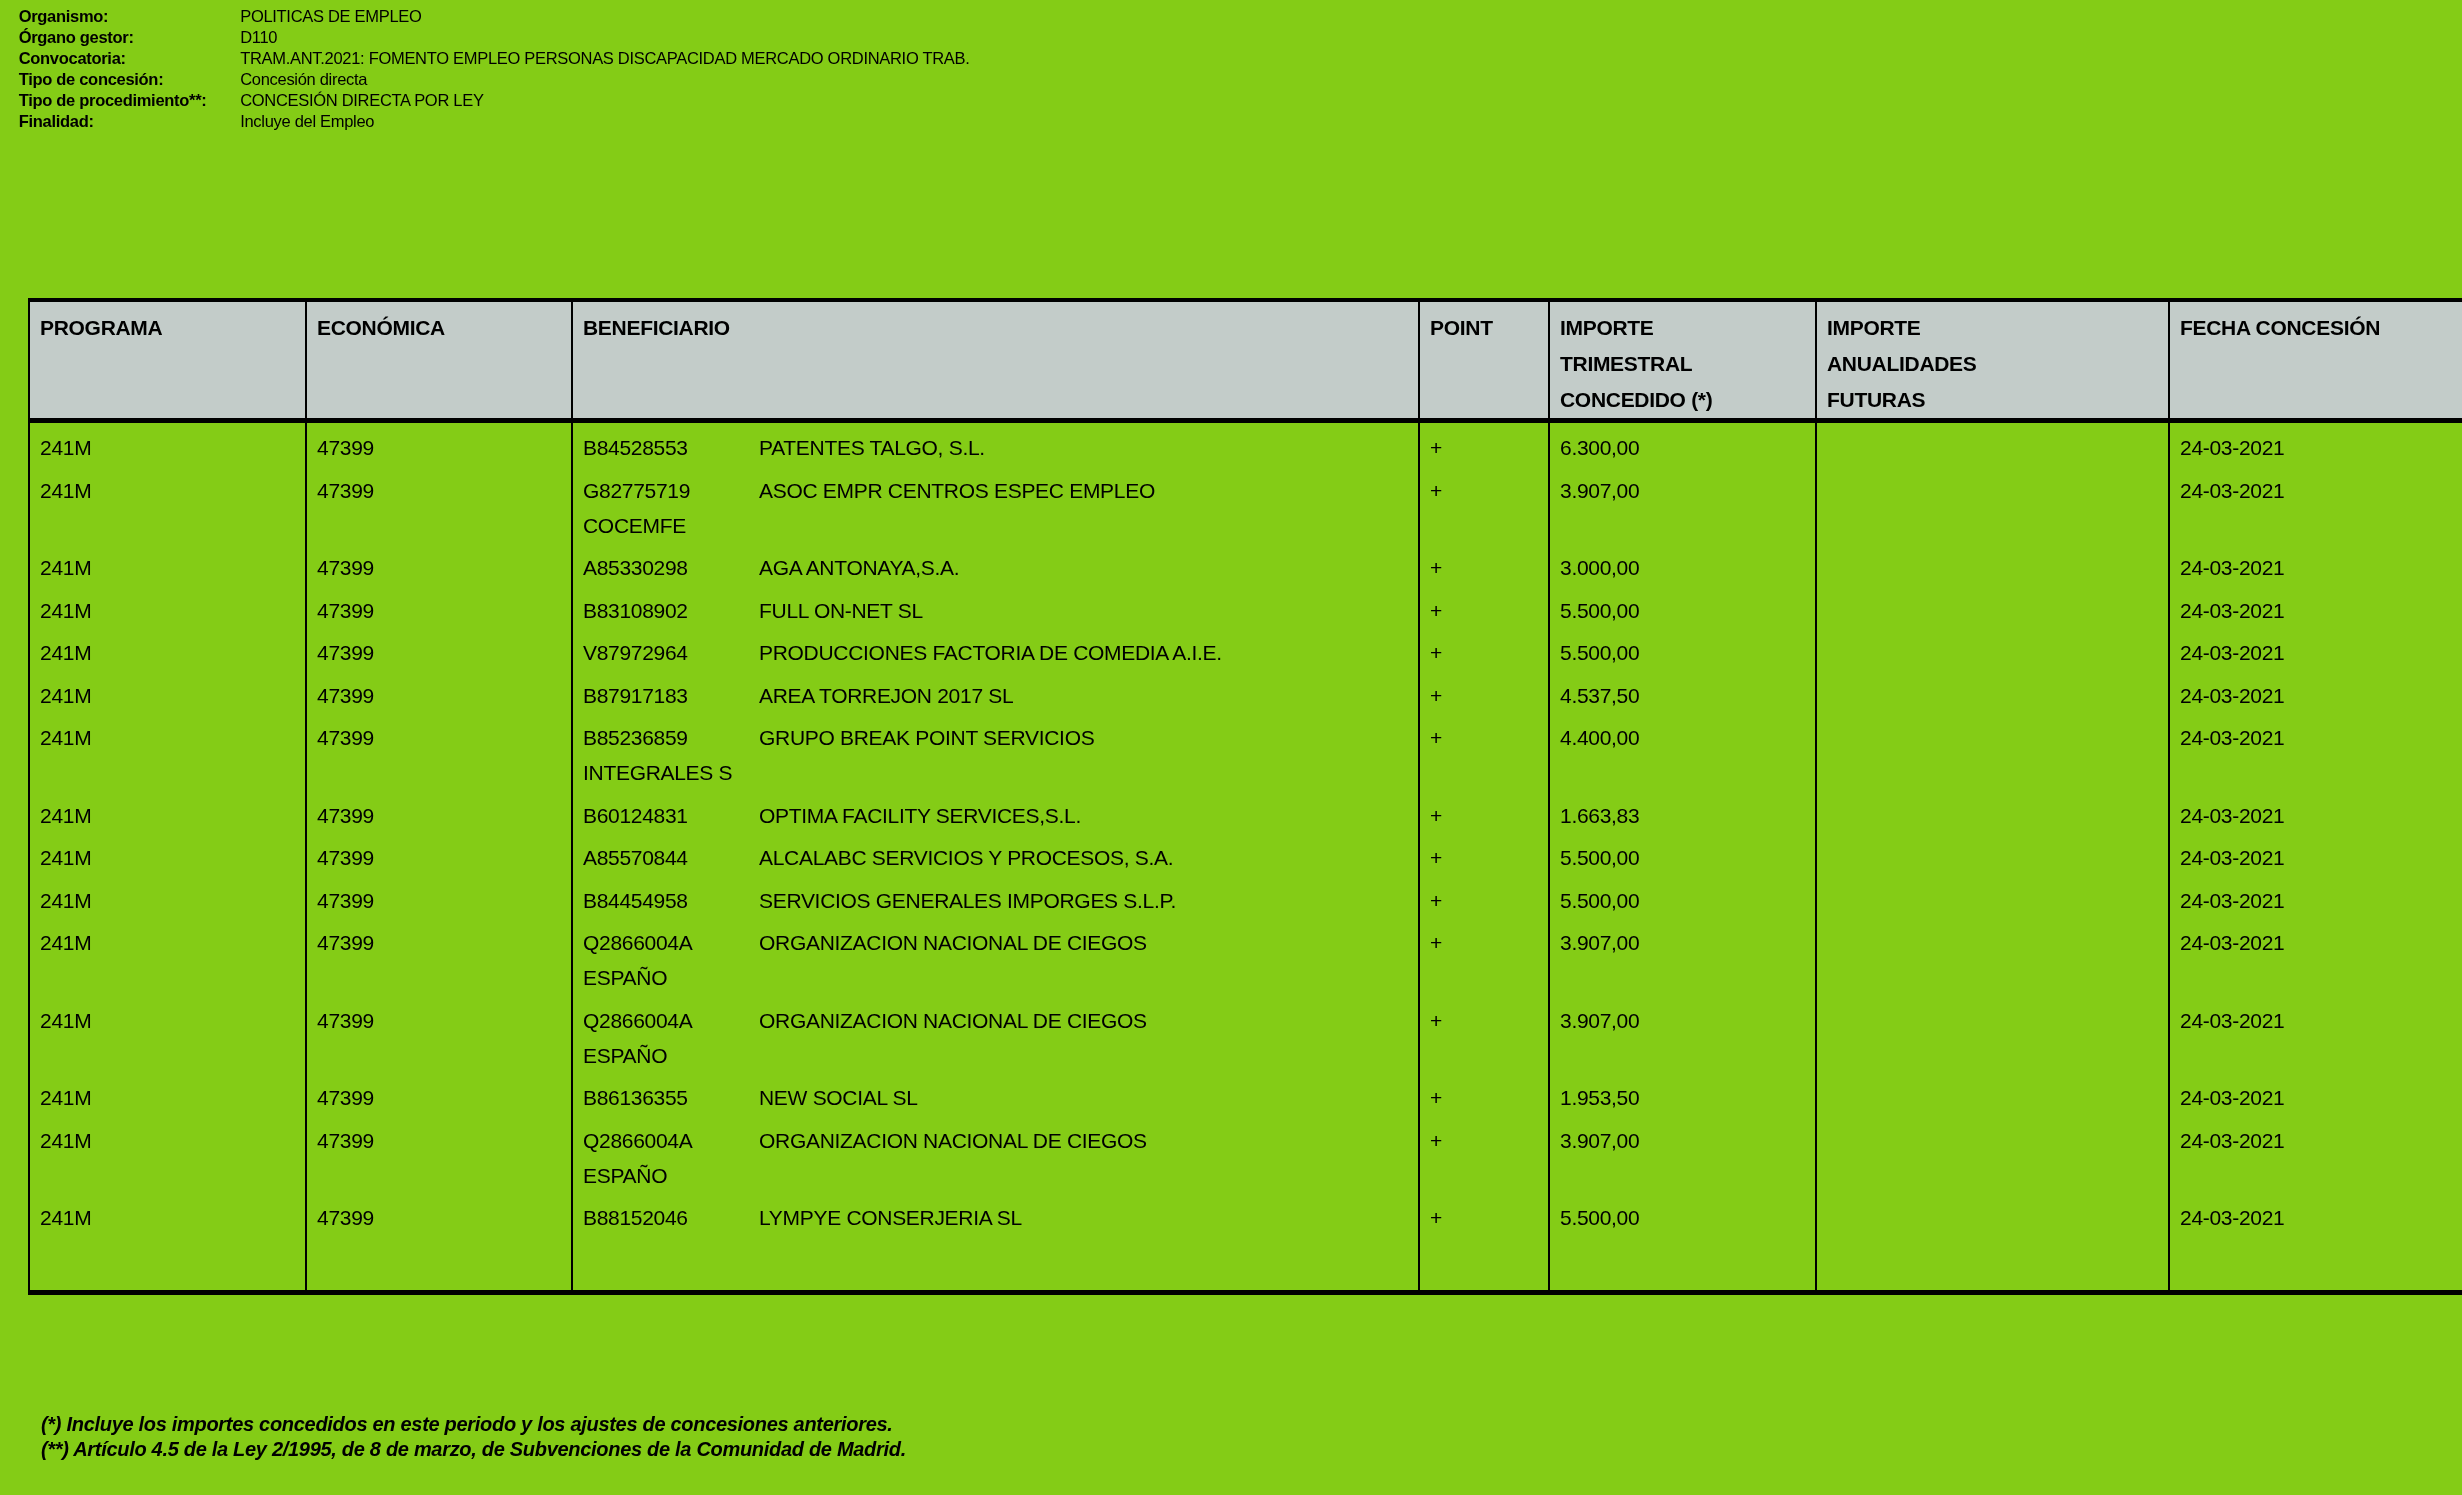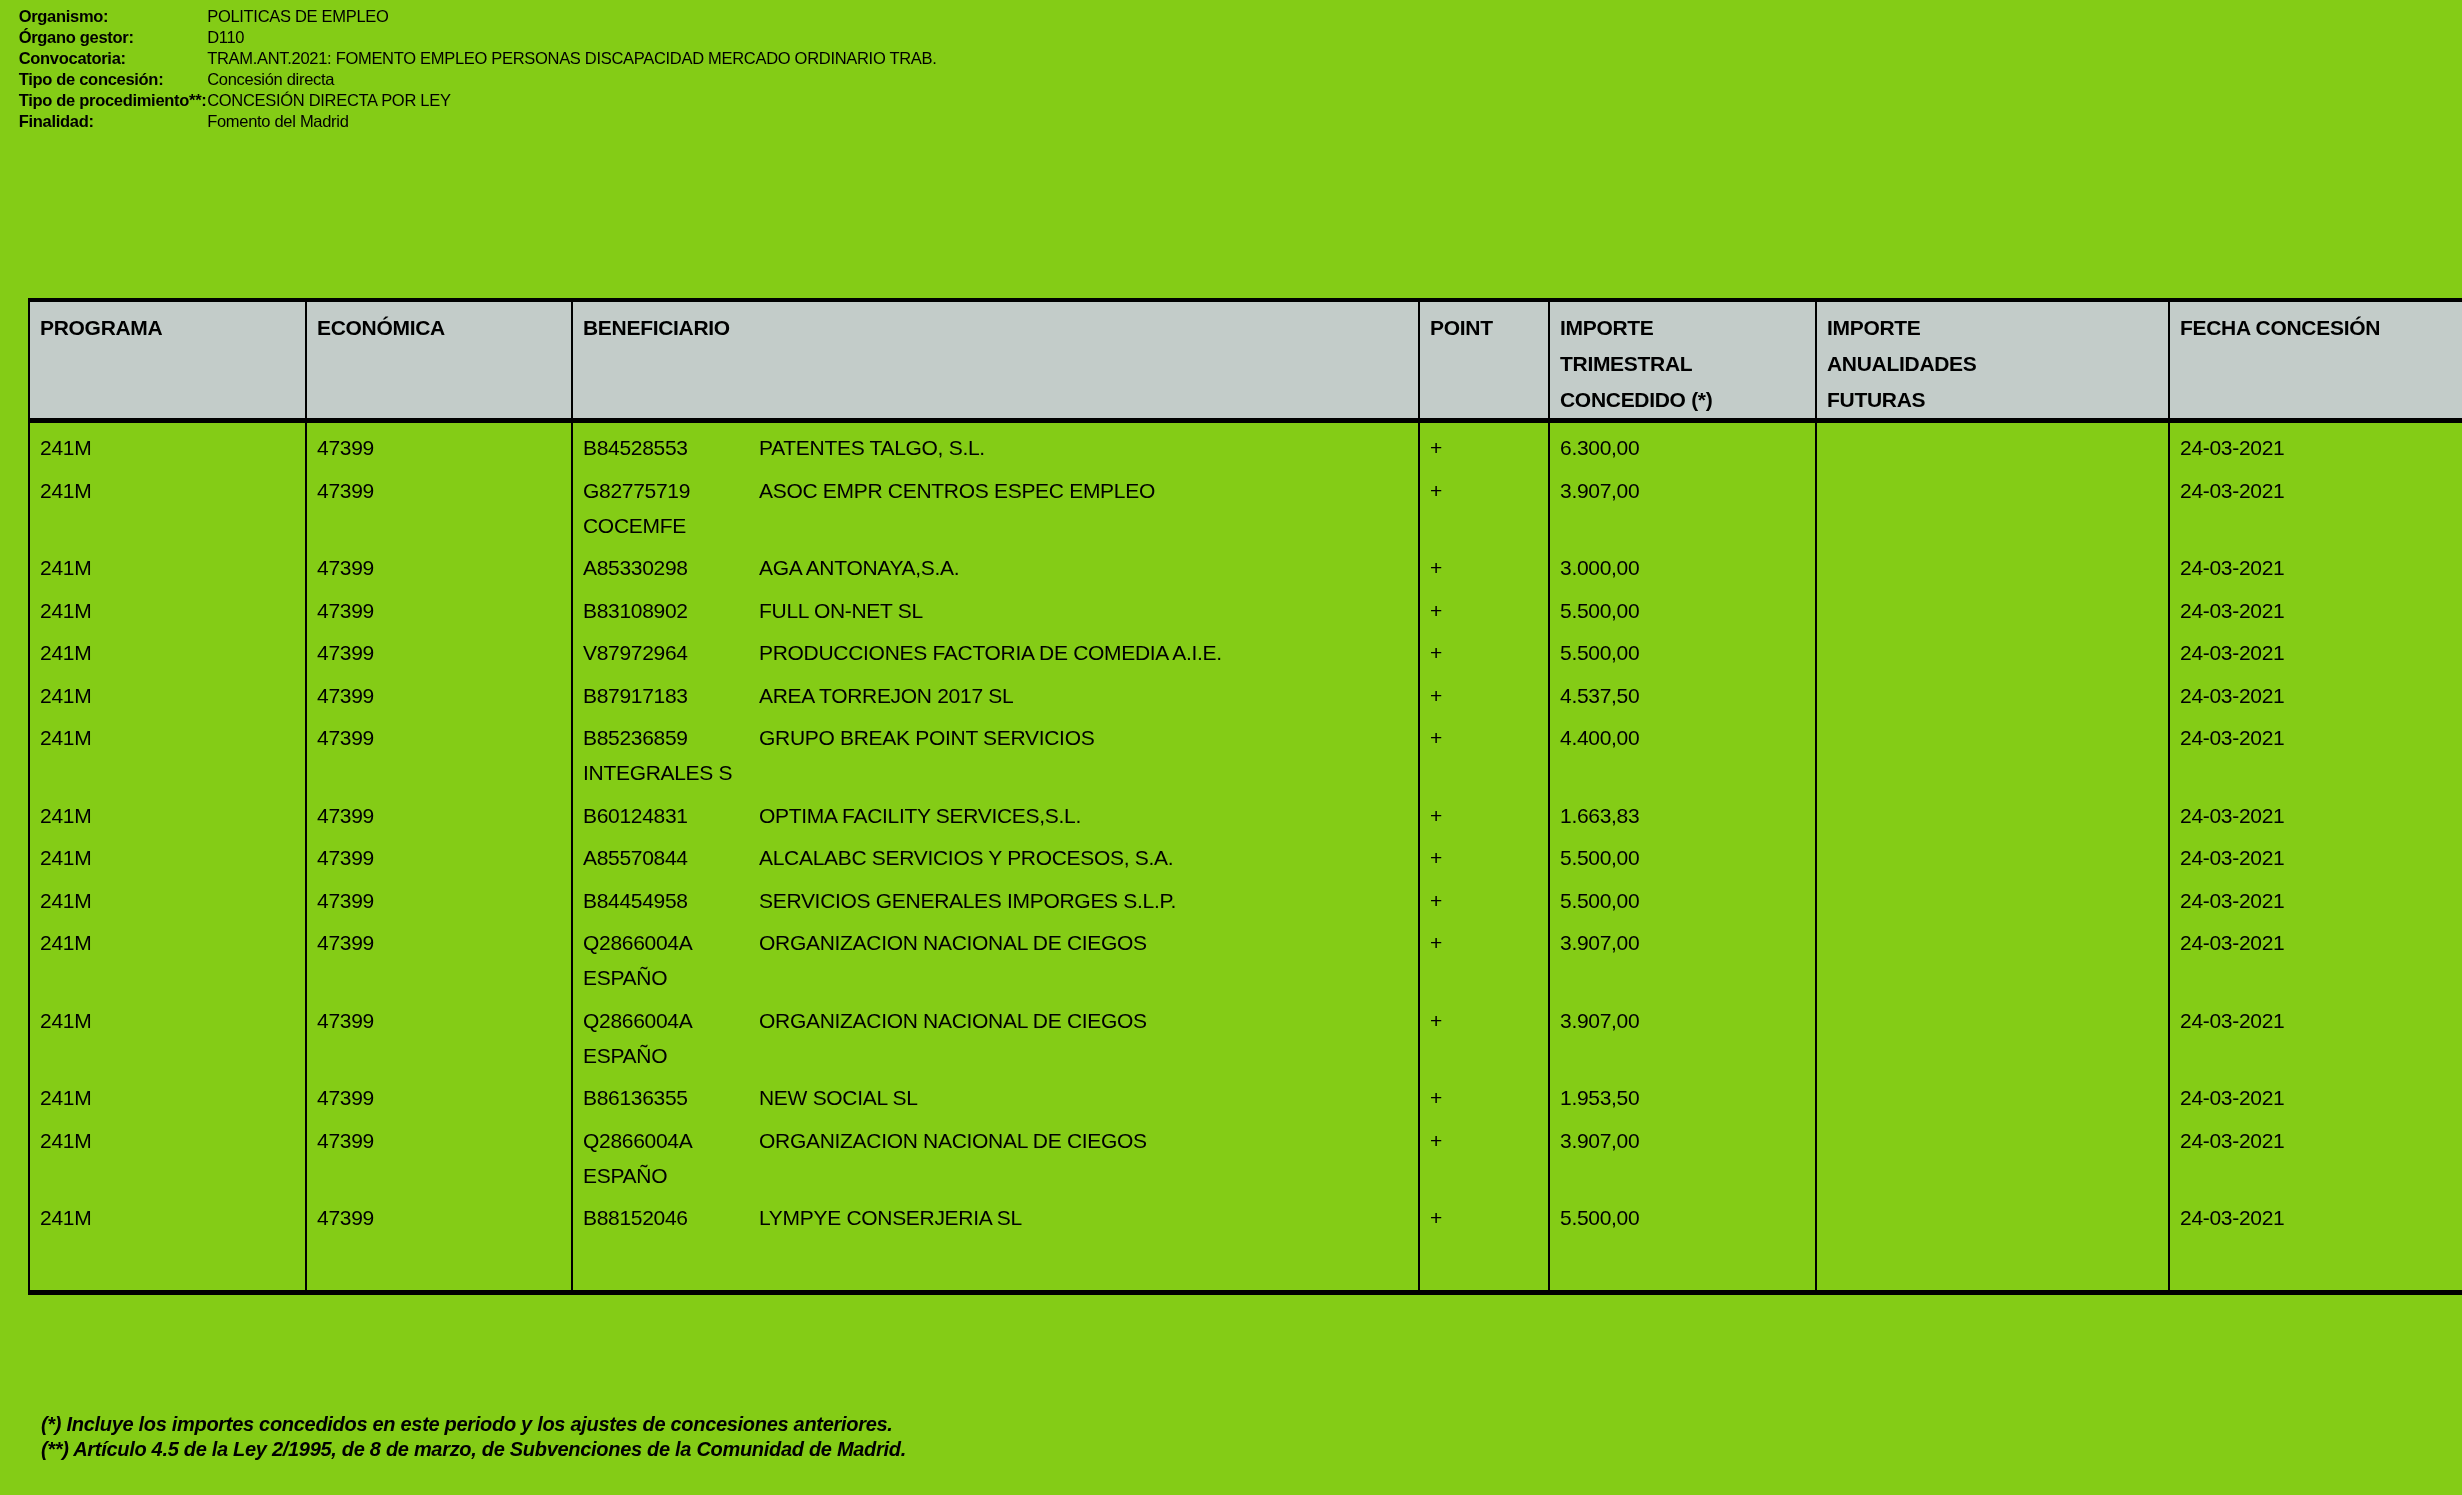--- a/index.html
+++ b/index.html
@@ -27,21 +27,21 @@
     font-size: 16.5px;
     line-height: 21px;
   }
   .meta-row { display: flex; }
   .meta-label {
     width: 187px;
     flex: 0 0 187px;
     font-weight: bold;
     white-space: nowrap;
   }
-  .meta-value { white-space: nowrap; padding-left: 1.5px; }
+  .meta-value { white-space: nowrap; padding-left: 1.5px; margin-left: 33px; }
 
   
   table.grants {
     position: absolute;
     top: 298px;
     left: 7.5px;
     width: 2447px;
     border-collapse: collapse;
     table-layout: fixed;
     border: 2.2px solid #000;
@@ -108,21 +108,21 @@
     <div class="meta-row">
       <div class="meta-label">Tipo de concesión:</div>
       <div class="meta-value">Concesión directa</div>
     </div>
     <div class="meta-row">
       <div class="meta-label">Tipo de procedimiento**:</div>
       <div class="meta-value">CONCESIÓN DIRECTA POR LEY</div>
     </div>
     <div class="meta-row">
       <div class="meta-label">Finalidad:</div>
-      <div class="meta-value">Fomento del Madrid</div>
+      <div class="meta-value">Incluye del Empleo</div>
     </div>
   </div>
 
   <table class="grants">
     <colgroup>
       <col style="width:277px">
       <col style="width:266px">
       <col style="width:847px">
       <col style="width:130px">
       <col style="width:267px">

